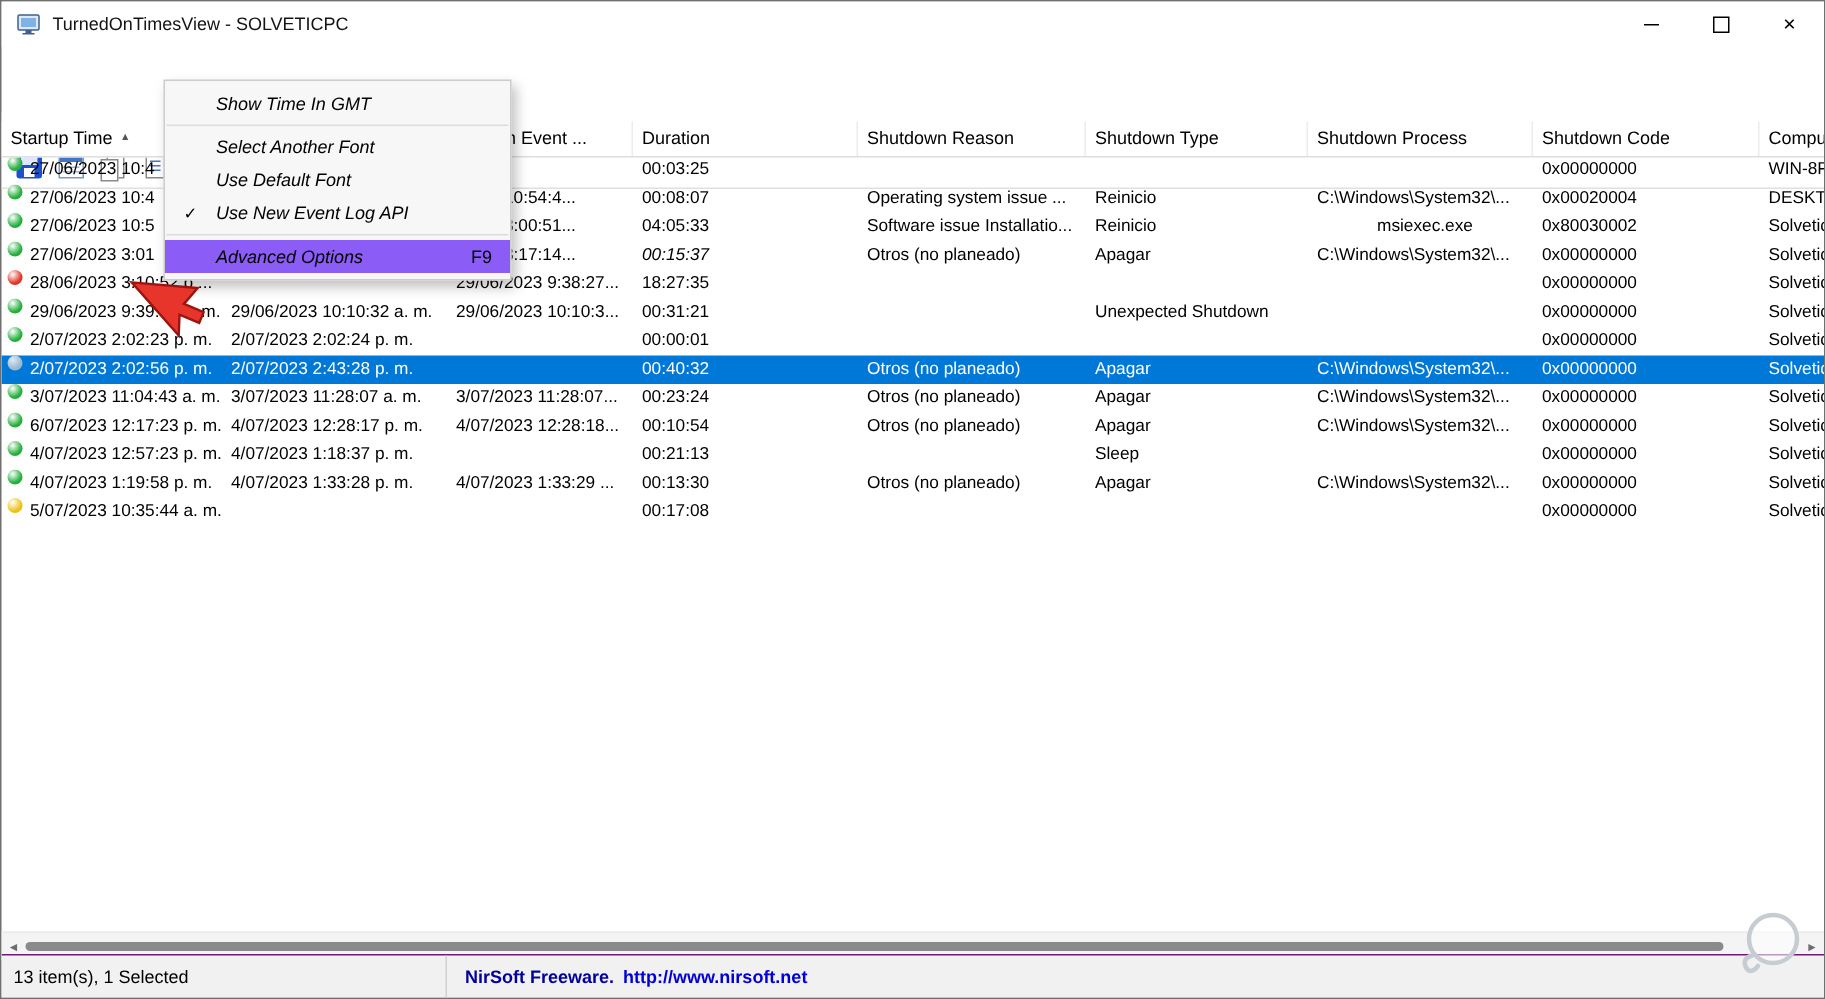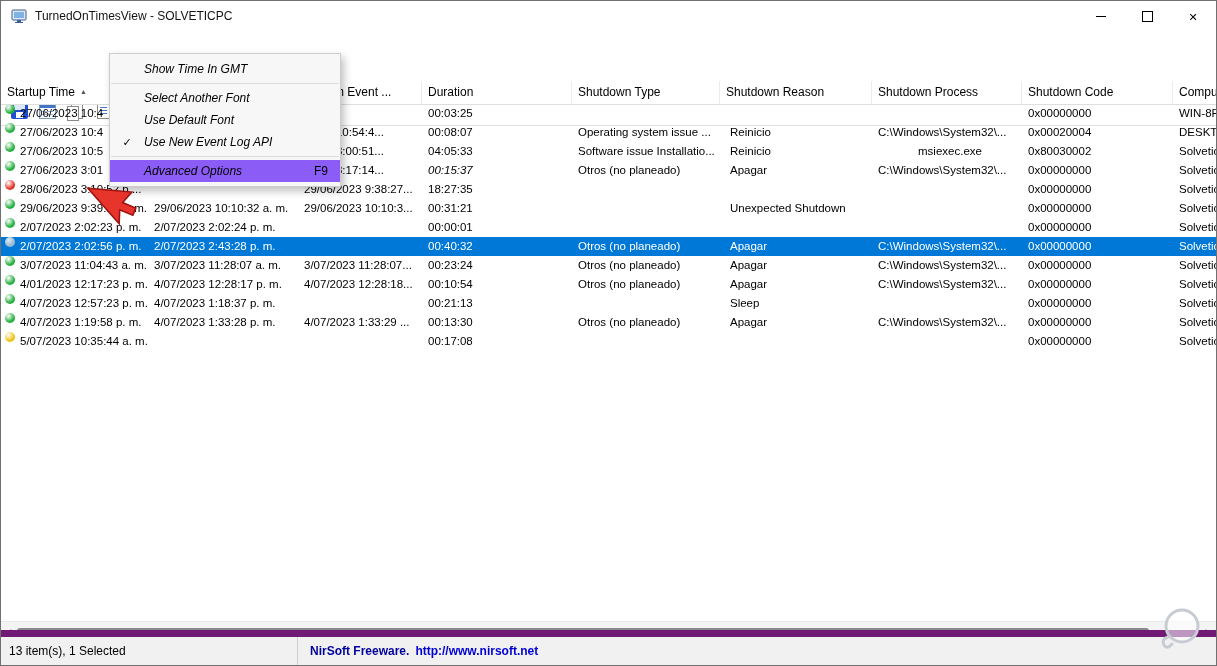--- a/index.html
+++ b/index.html
@@ -55,21 +55,21 @@
   .mi-label{white-space:nowrap;font-style:italic;}
   .mi-shortcut{margin-left:auto;}
   .menu-sep{height:1px;background:#dcdcdc;margin:3px 1px;}
   
   .hscroll{position:absolute;left:0;right:0;top:620px;height:18px;background:#f4f4f4;border-top:1px solid #eaeaea;z-index:10;}
   .hthumb{position:absolute;left:16px;right:67px;top:6px;height:6px;border-radius:3px;background:#8a8a8a;}
   .harrow{position:absolute;top:2px;width:16px;height:14px;display:flex;align-items:center;justify-content:center;font-size:8px;color:#6d6d6d;}
   .harrow-left{left:0;}  .harrow-left::before{content:"\25C4";}
   .harrow-right{right:0;} .harrow-right::before{content:"\25BA";}
   
-  .statusbar{position:absolute;left:0;right:0;bottom:0;height:28px;background:#f1f1f1;border-top:7px solid #701a75;display:flex;align-items:center;font-size:12px;z-index:11;}
+  .statusbar{position:absolute;left:0;right:0;bottom:0;height:28px;background:#f1f1f1;border-top:1px solid #701a75;display:flex;align-items:center;font-size:12px;z-index:11;}
   .sb-left{width:297px;height:100%;display:flex;align-items:center;padding-left:8px;box-sizing:border-box;border-right:1px solid #d0d0d0;}
   .sb-brand{padding-left:12px;display:flex;gap:6px;font-weight:bold;}
   .sb-freeware{color:#00009b;}
   .sb-url{color:#0000d6;}
   
   .red-arrow{position:absolute;left:92px;top:172px;z-index:60;}
   .gesture{position:absolute;right:12px;bottom:12px;z-index:70;}
 </style>
 </head>
 <body>
@@ -129,25 +129,25 @@
       </div>
       <div class="col" style="width: 150px;">
         <span class="col-label">Shutdown Time</span>
       </div>
       <div class="col" style="width: 124px;">
         <span class="col-label">System Event ...</span>
       </div>
       <div class="col" style="width: 150px;">
         <span class="col-label">Duration</span>
       </div>
+      <div class="col" style="width: 152px;">
+        <span class="col-label">Shutdown Reason</span>
+      </div>
       <div class="col" style="width: 148px;">
         <span class="col-label">Shutdown Type</span>
-      </div>
-      <div class="col" style="width: 152px;">
-        <span class="col-label">Shutdown Reason</span>
       </div>
       <div class="col" style="width: 150px;">
         <span class="col-label">Shutdown Process</span>
       </div>
       <div class="col" style="width: 151px;">
         <span class="col-label">Shutdown Code</span>
       </div>
       <div class="col" style="width: 148px;">
         <span class="col-label">Computer Name</span>
       </div>
@@ -275,21 +275,21 @@
         <div class="cell" style="width: 150px;">00:23:24</div>
         <div class="cell" style="width: 152px;">Otros (no planeado)</div>
         <div class="cell" style="width: 148px;">Apagar</div>
         <div class="cell" style="width: 150px;">C:\Windows\System32\...</div>
         <div class="cell" style="width: 151px;">0x00000000</div>
         <div class="cell" style="width: 148px;">Solvetic</div>
       </div>
       <div class="row">
         <div class="cell" style="width: 147px;">
           <span class="dot" style="background: radial-gradient(circle at 35% 30%, rgba(255, 255, 255, 0.85), rgb(35, 175, 60) 62%);"></span>
-          <span class="cell-text">4/01/2023 12:17:23 p. m.</span>
+          <span class="cell-text">6/07/2023 12:17:23 p. m.</span>
         </div>
         <div class="cell" style="width: 150px;">4/07/2023 12:28:17 p. m.</div>
         <div class="cell" style="width: 124px;">4/07/2023 12:28:18...</div>
         <div class="cell" style="width: 150px;">00:10:54</div>
         <div class="cell" style="width: 152px;">Otros (no planeado)</div>
         <div class="cell" style="width: 148px;">Apagar</div>
         <div class="cell" style="width: 150px;">C:\Windows\System32\...</div>
         <div class="cell" style="width: 151px;">0x00000000</div>
         <div class="cell" style="width: 148px;">Solvetic</div>
       </div>

